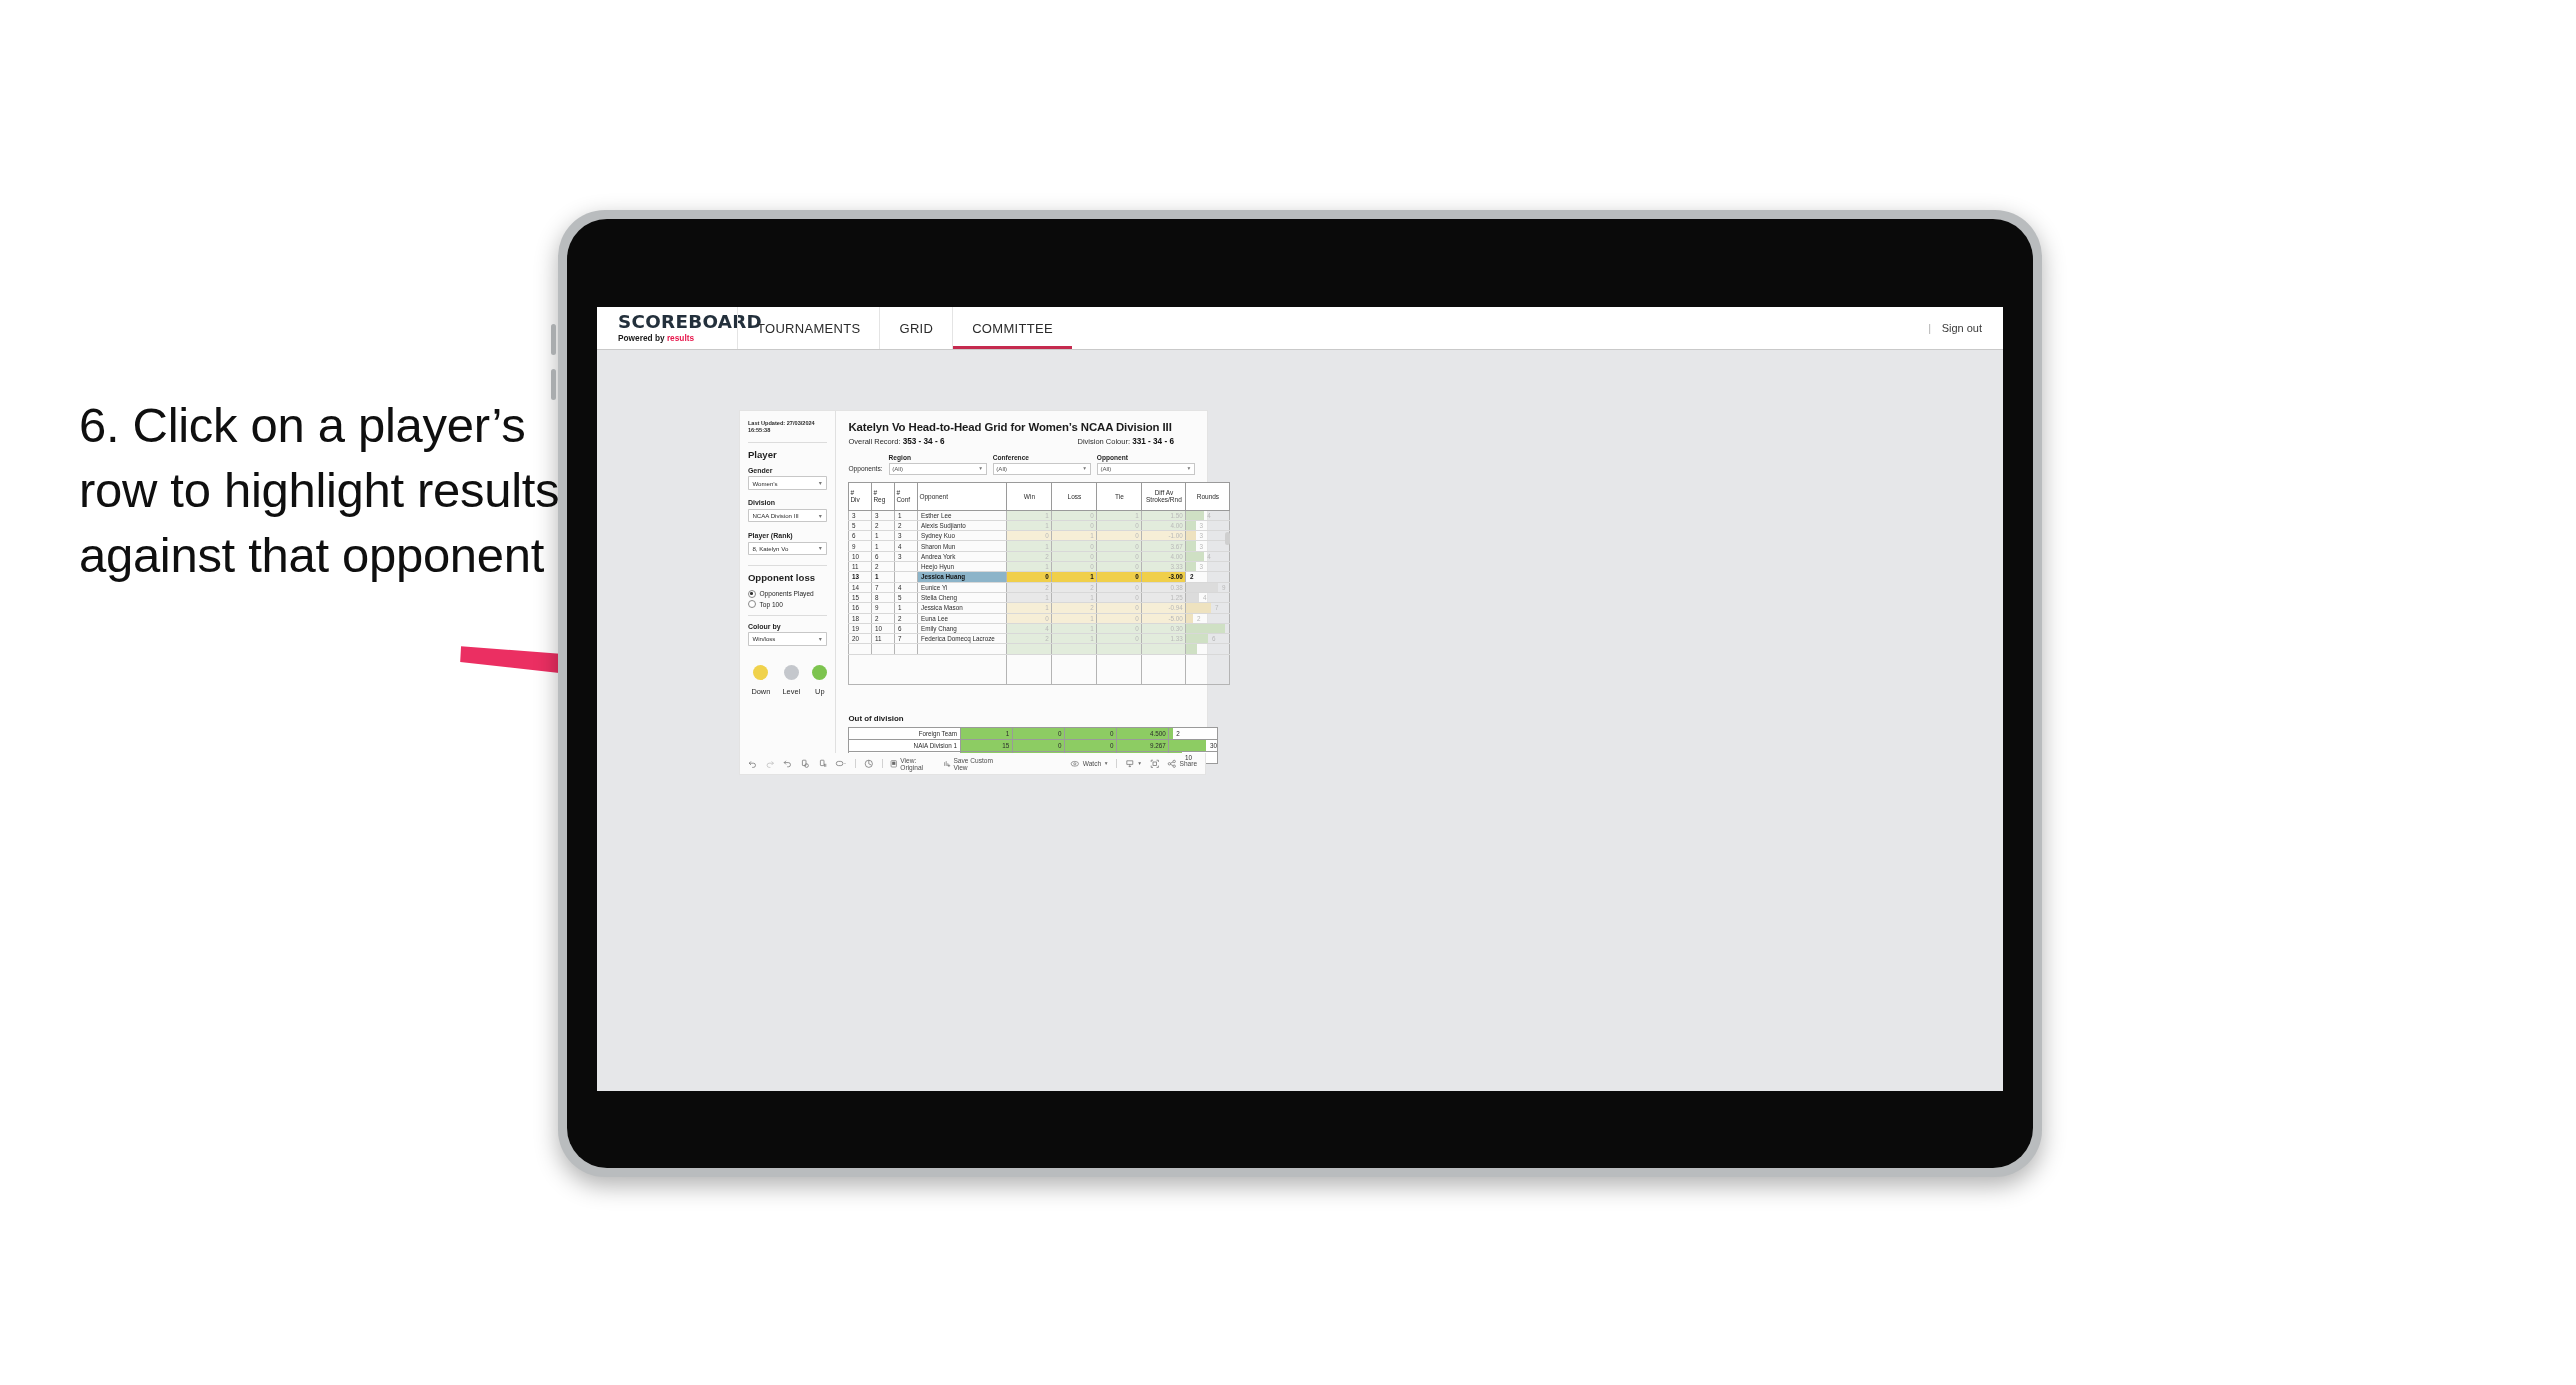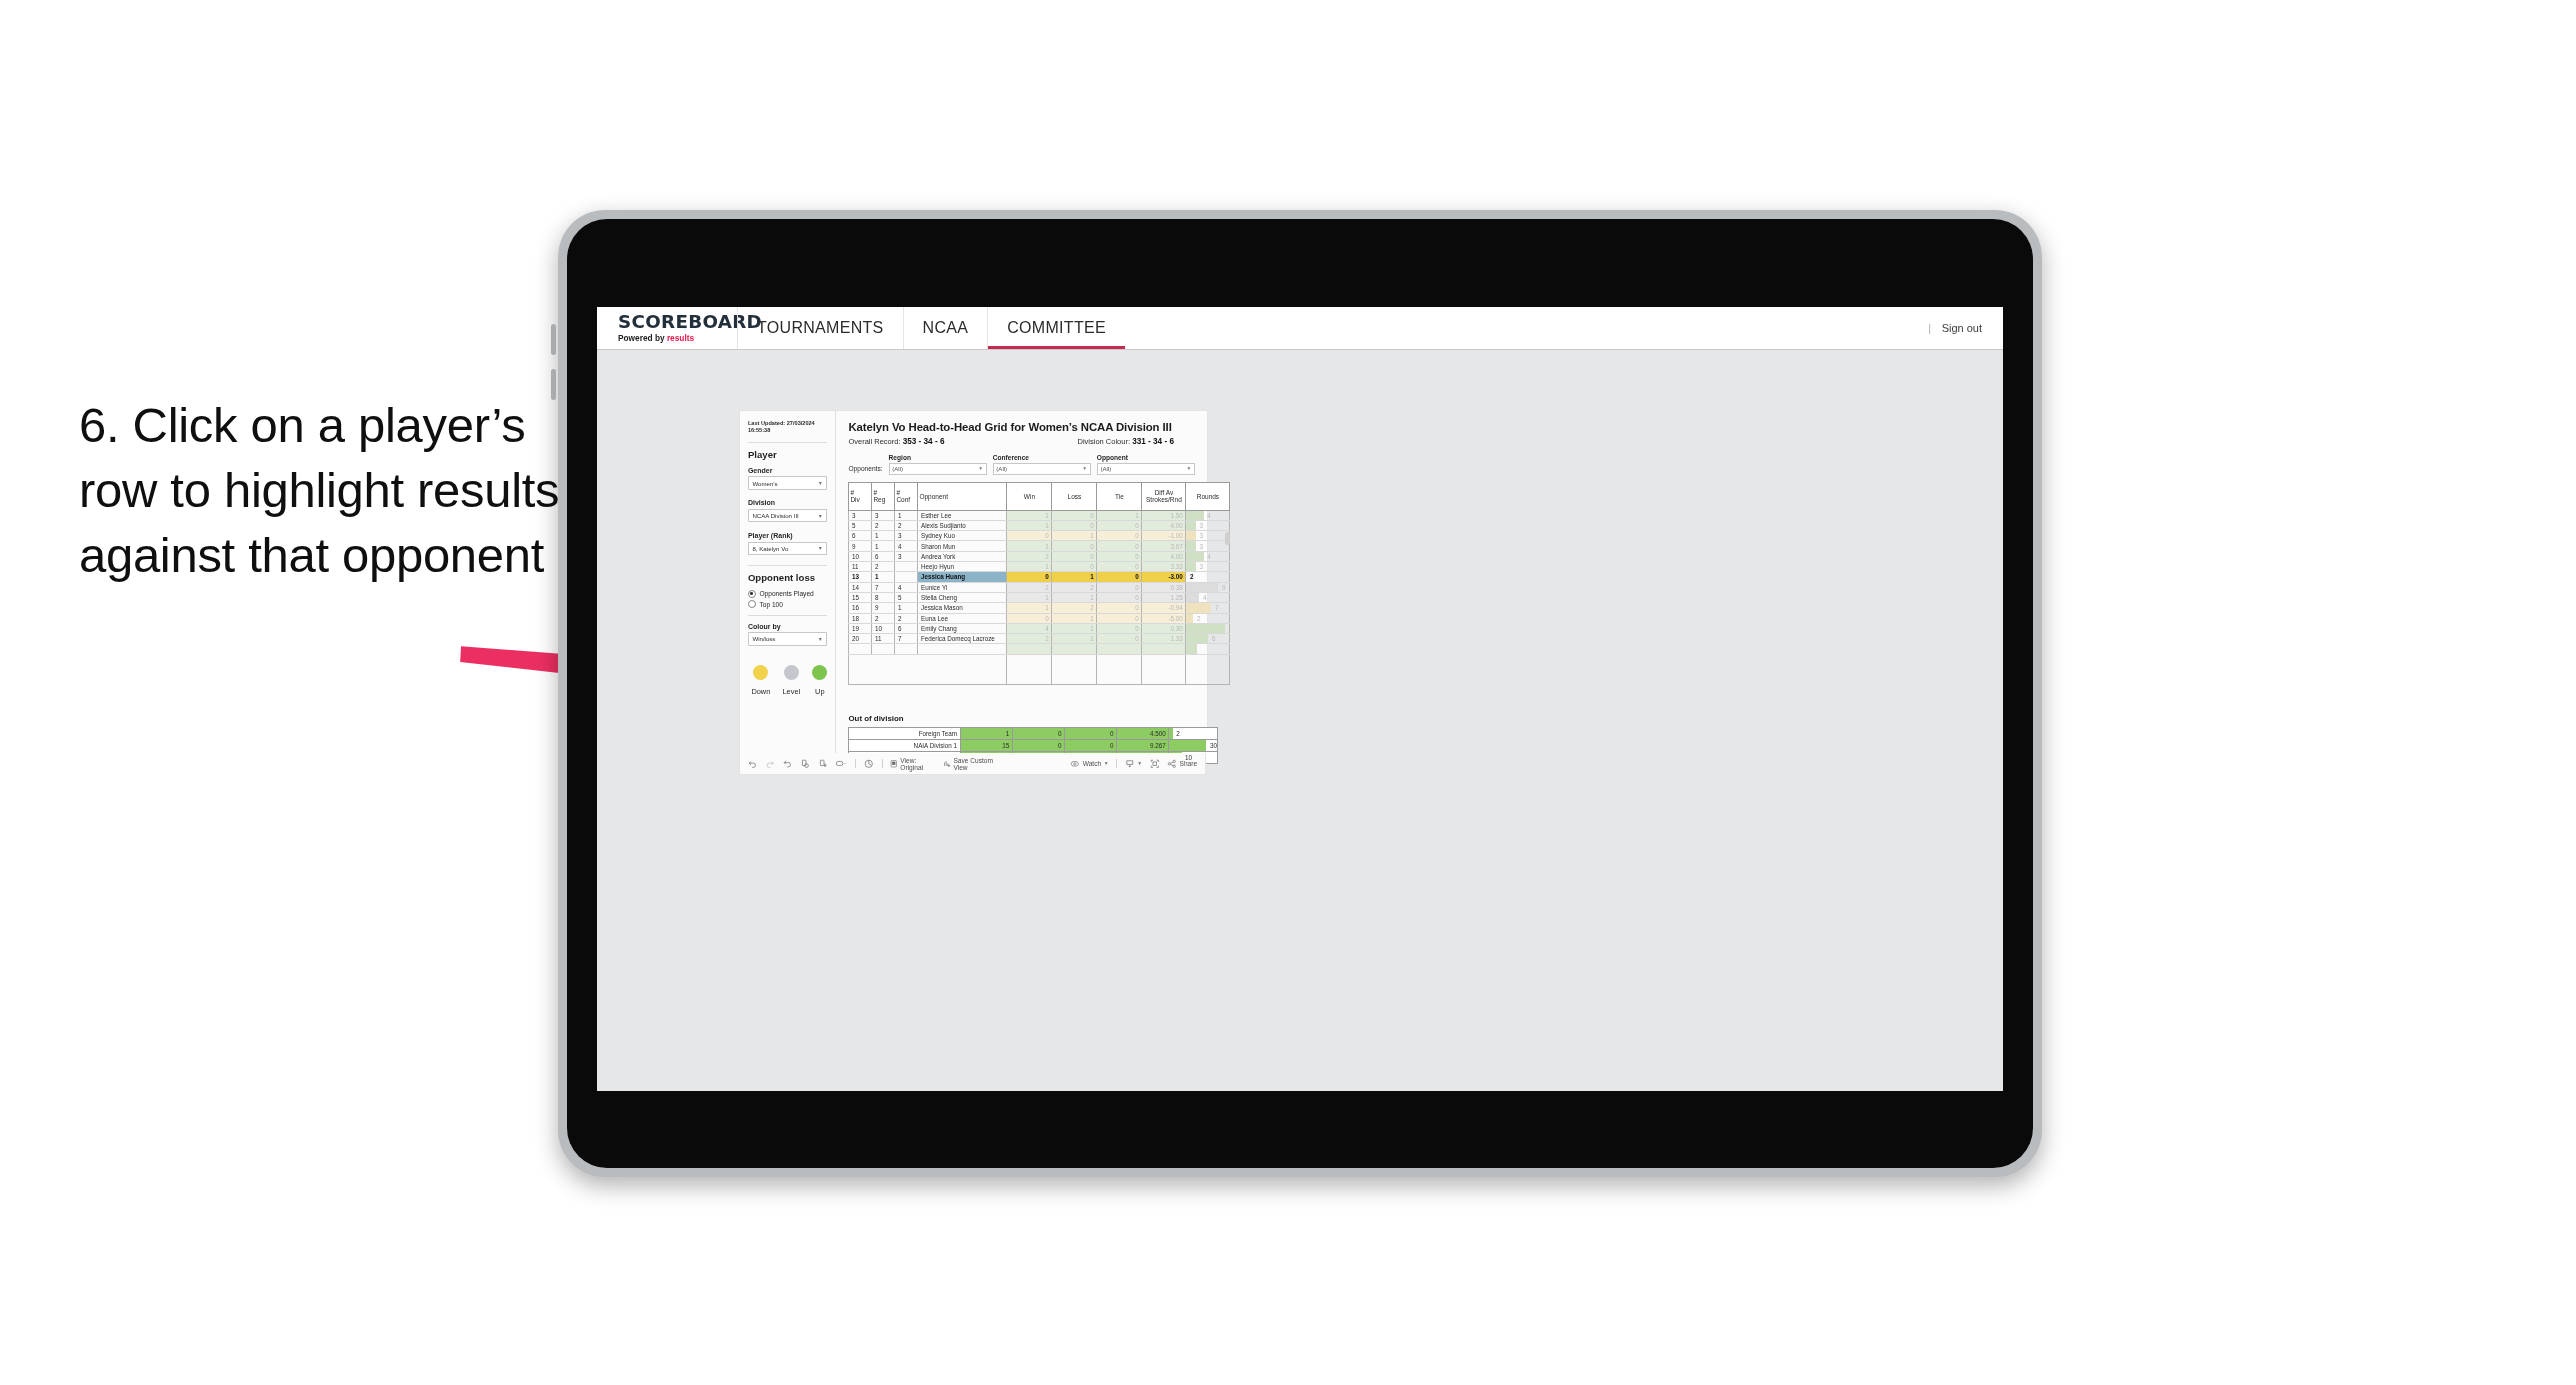--- a/index.html
+++ b/index.html
@@ -30,21 +30,21 @@
 
   
   #topbar{position:relative;height:42px;background:#ffffff;
     border-bottom:0.9px solid #c9c9c9;display:flex;align-items:stretch;}
   #logo-box{width:140px;display:flex;flex-direction:column;justify-content:center;
     padding-left:21px;box-sizing:border-box;}
   #logo-main{font-family:"DejaVu Sans",sans-serif;font-weight:bold;font-size:18.3px;
     letter-spacing:0.3px;color:#23303c;line-height:1;}
   #logo-sub{font-size:8.3px;color:#1b1b1b;font-weight:bold;margin-top:1.7px;}
   #logo-sub .brand{color:#e8174c;}
-  .topnav-item{display:flex;align-items:center;padding:0 19px;font-size:16px;
+  .topnav-item{display:flex;align-items:center;padding:0 19px;font-size:13px;
     color:#2b2b2b;letter-spacing:0.3px;border-left:0.9px solid #e4e4e4;
     position:relative;cursor:pointer;}
   .topnav-item.active::after{content:"";position:absolute;left:0;right:0;bottom:0;
     height:2.6px;background:#c52a4f;}
   #topbar-right{margin-left:auto;display:flex;align-items:center;
     padding-right:21px;font-size:11px;color:#3a3a3a;gap:10.5px;}
   #signout{cursor:pointer;}
   .divider-v{color:#b0b0b0;}
 
   
@@ -156,21 +156,21 @@
 </div>
 
 <div id="screen">
 
   <div id="topbar">
     <div id="logo-box">
       <div id="logo-main">SCOREBOARD</div>
       <div id="logo-sub"><span>Powered by </span><span class="brand">results</span></div>
     </div>
     <div class="topnav-item">TOURNAMENTS</div>
-    <div class="topnav-item">NCAA</div>
+    <div class="topnav-item">GRID</div>
     <div class="topnav-item active">COMMITTEE</div>
     <div id="topbar-right">
       <span class="divider-v">|</span>
       <span id="signout">Sign out</span>
     </div>
   </div>
 
 
   <div id="dash">
 

